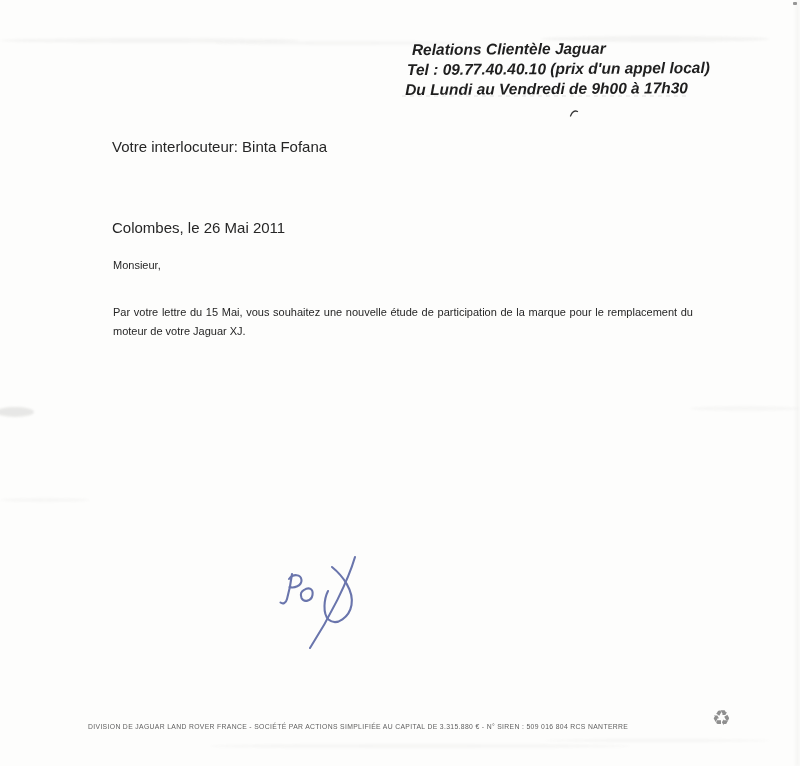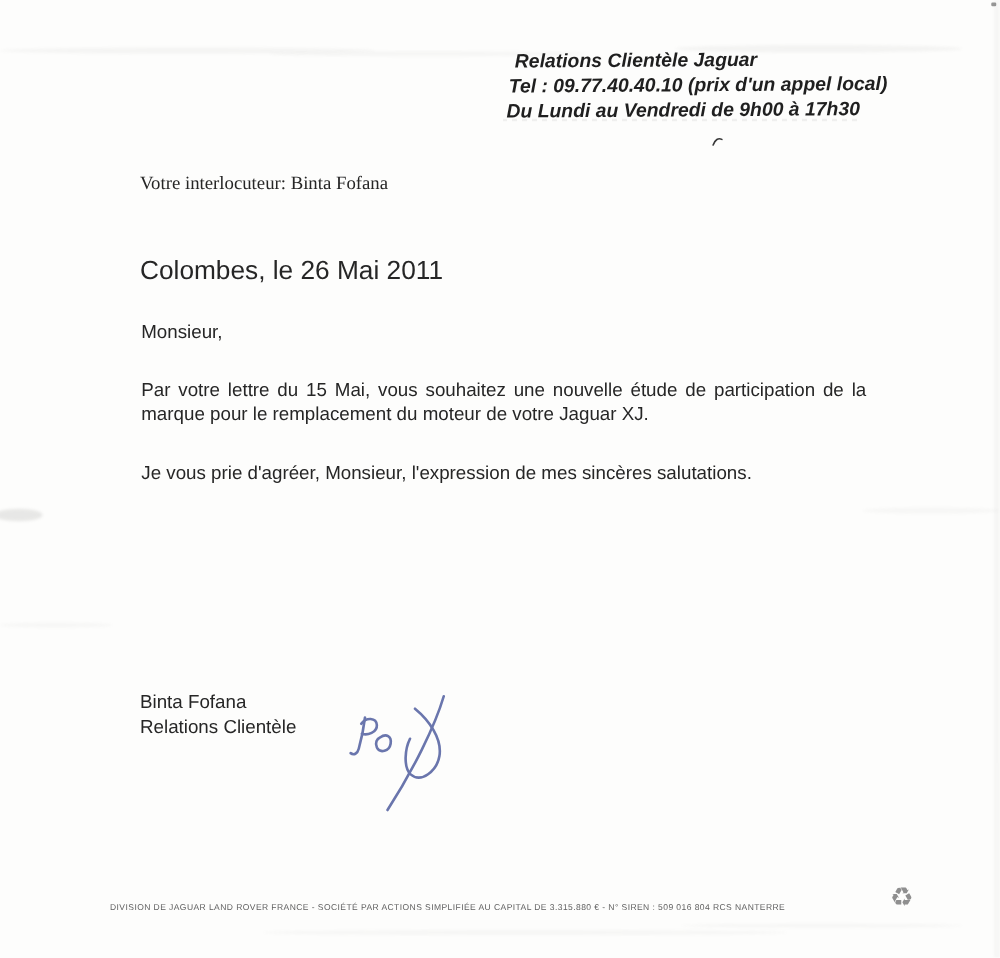--- a/index.html
+++ b/index.html
@@ -36,27 +36,27 @@
     transform: rotate(-0.4deg);
   }
   .letterhead .lh1 { margin-left: 5px; }
   .letterhead .lh3 { margin-left: -2px; }
 
   .pen-tick { position: absolute; left: 569px; top: 108px; }
 
   
   .ref-block {
     position: absolute; left: 112px; top: 137px;
-    font-size: 15px; line-height: 20px; font-family: Liberation Serif, serif;
+    font-size: 15px; line-height: 20px;
   }
 
-  .dateline { position: absolute; left: 112px; top: 205px; font-size: 21px; }
+  .dateline { position: absolute; left: 112px; top: 219px; font-size: 15px; }
 
   
-  .letter-body { position: absolute; left: 113px; top: 256px; width: 580px; font-size: 15px; line-height: 19px; }
+  .letter-body { position: absolute; left: 113px; top: 256px; width: 580px; font-size: 11px; line-height: 19px; }
   .letter-body p { margin-bottom: 28px; }
   .letter-body p.justified { text-align: justify; margin-top: 24px; }
   .letter-body p.p3 { margin-bottom: 11px; }
 
   
   .sig-block { position: absolute; left: 112px; top: 552px; font-size: 15px; line-height: 20px; }
   .signature-svg { position: absolute; left: 266px; top: 547px; }
 
   
   .footer-legal {
@@ -99,27 +99,22 @@
 
   <section class="ref-block">
     <div>Votre interlocuteur: Binta Fofana</div>
   </section>
 
   <div class="dateline">Colombes, le 26 Mai 2011</div>
 
   <main class="letter-body">
     <p class="salutation">Monsieur,</p>
     <p class="justified p1">Par votre lettre du 15 Mai, vous souhaitez une nouvelle étude de participation de la marque pour le remplacement du moteur de votre Jaguar XJ.</p>
-    <p class="closing">Je vous prie d'agréer, Monsieur, l'expression de mes sincères salutations.</p>
   </main>
 
-  <div class="sig-block">
-    <div>Binta Fofana</div>
-    <div>Relations Clientèle</div>
-  </div>
 
   <svg class="signature-svg" width="112" height="116" viewBox="0 0 112 116">
     <g fill="none" stroke="#5663a2" stroke-width="2.1" stroke-linecap="round" opacity="0.88">
       <path d="M 26,27 C 25,35 23,45 21,52 C 20,56 17,57.5 14.5,55.5"></path>
       <path d="M 23,32 C 27,26.5 35,27 35.5,33 C 35.8,39 28,41.5 23.5,40"></path>
       <path d="M 38,43 C 43,39.5 47.5,42 46.5,48 C 45.5,54 38,56 35.5,51 C 33.8,47.3 35.5,44 38,43"></path>
       <path d="M 89,10 C 82,34 64,70 44,101"></path>
       <path d="M 66,20 C 77,29 88,44 85.5,58 C 83.5,69.5 71,80 62.5,72.5 C 56.5,66.5 58,52 62,44"></path>
     </g>
   </svg>

